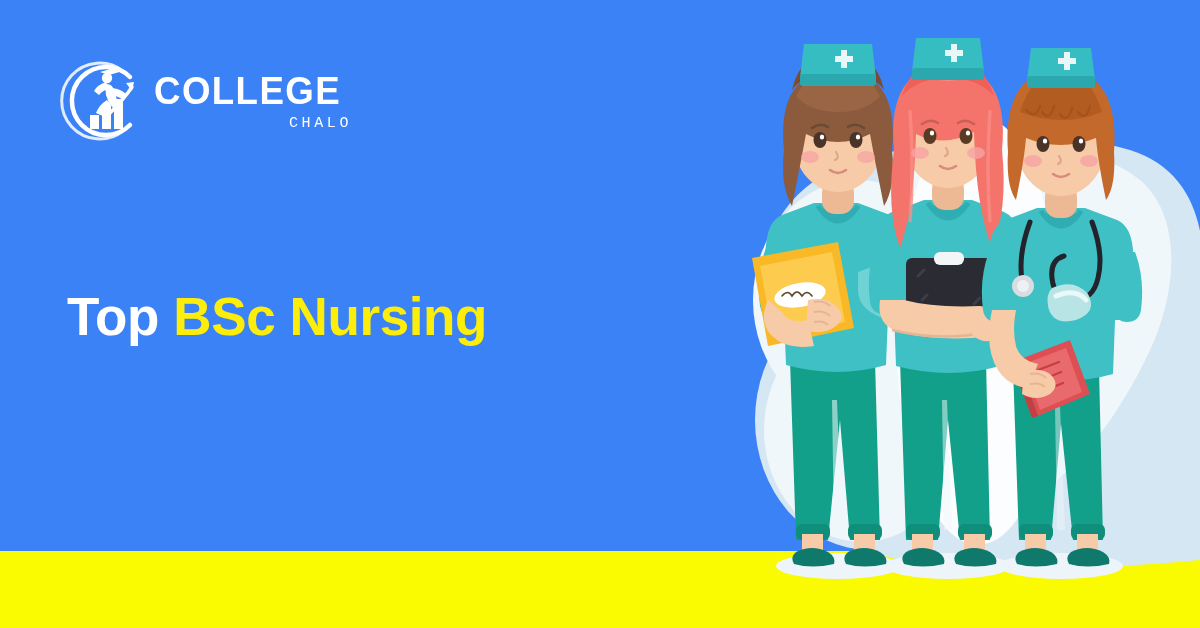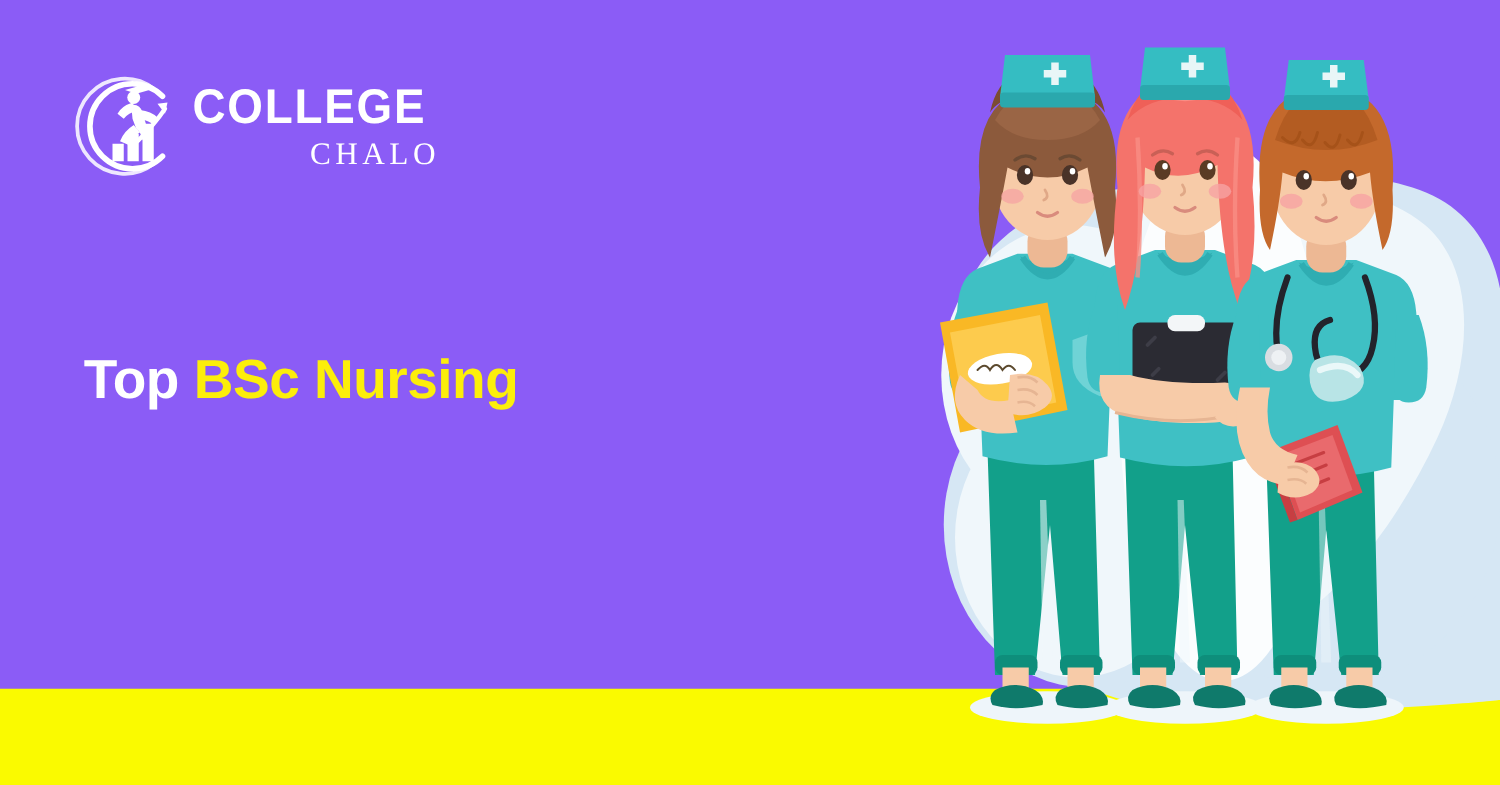--- a/index.html
+++ b/index.html
@@ -4,21 +4,21 @@
 <title>College Chalo Banner</title>
 <style>
   html,body{margin:0;padding:0;}
   body{
     width:1200px;height:628px;overflow:hidden;
     font-family:"Liberation Sans",sans-serif;
     background:#1e1a8e;
   }
   #banner{
     position:relative;width:1200px;height:628px;overflow:hidden;
-    background:#8b5cf6;
+    background:#3b82f6;
   }
   
   .yellow-band{
     position:absolute;left:0;bottom:0;width:1200px;height:77px;
     background:#fafa00;z-index:5;
   }
   
   .logo{
     position:absolute;left:60px;top:55px;width:260px;height:92px;z-index:40;
     display:flex;align-items:center;
@@ -27,28 +27,28 @@
   .logo-words{
     margin-left:6px;display:flex;flex-direction:column;
     align-items:flex-end;line-height:1;
   }
   .logo-college{
     color:#ffffff;font-size:39px;font-weight:bold;letter-spacing:1.5px;
     font-family:"Liberation Sans",sans-serif;
     transform:scaleX(.94);transform-origin:left center;
   }
   .logo-chalo{
-    color:#ffffff;font-size:25px;font-weight:400;letter-spacing:3.6px;
+    color:#ffffff;font-size:15px;font-weight:400;letter-spacing:3.6px;
     margin-top:6px;margin-right:1px;
-    font-family:Liberation Serif, serif;
+    font-family:Liberation Mono, monospace;
   }
   
   .headline{
     position:absolute;left:67px;top:246px;z-index:40;
-    font-size:44px;font-weight:bold;line-height:1.32;
+    font-size:53px;font-weight:bold;line-height:1.32;
     letter-spacing:-.4px;color:#ffffff;
     font-family:"Liberation Sans",sans-serif;
     white-space:nowrap;
   }
   .hl-line{display:block;}
   .hl-accent{color:#fcee0a;}
   
   .illustration{
     position:absolute;right:0;top:0;width:470px;height:628px;z-index:10;
   }

